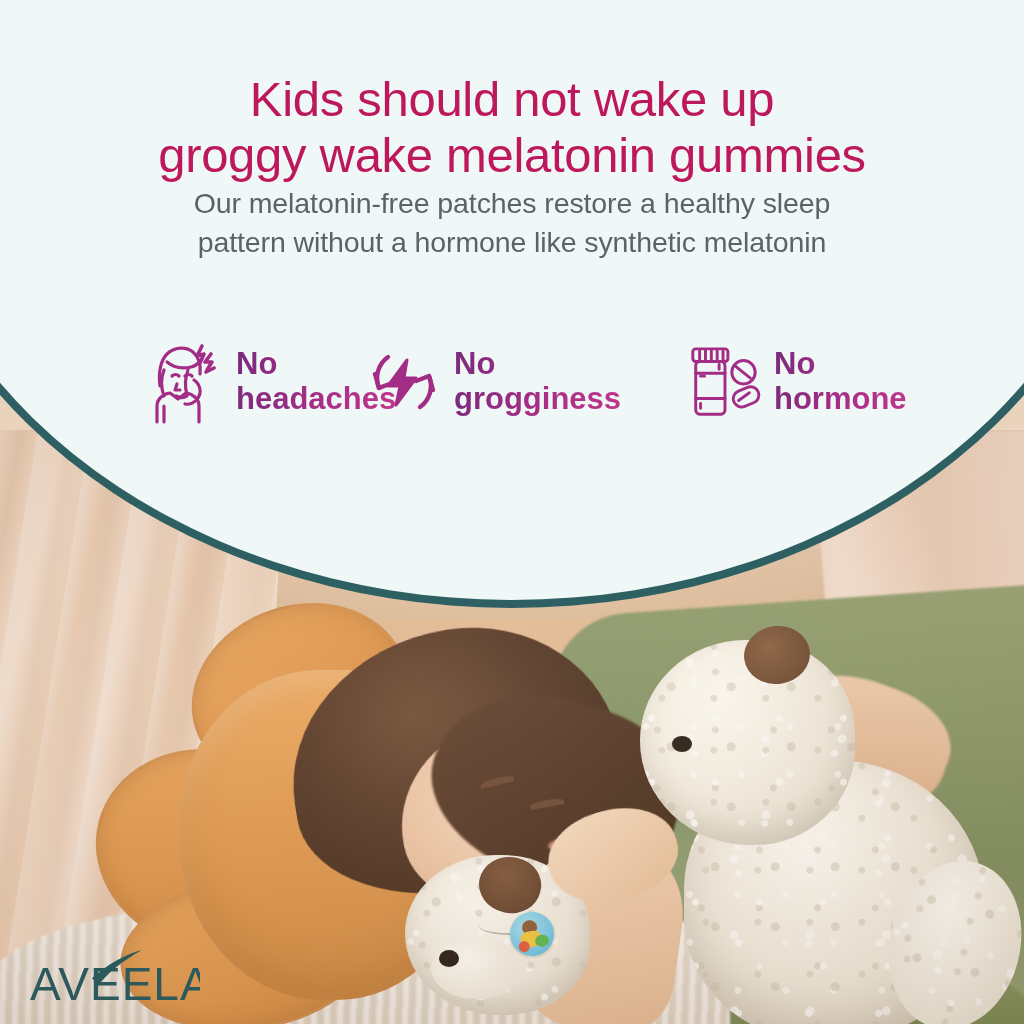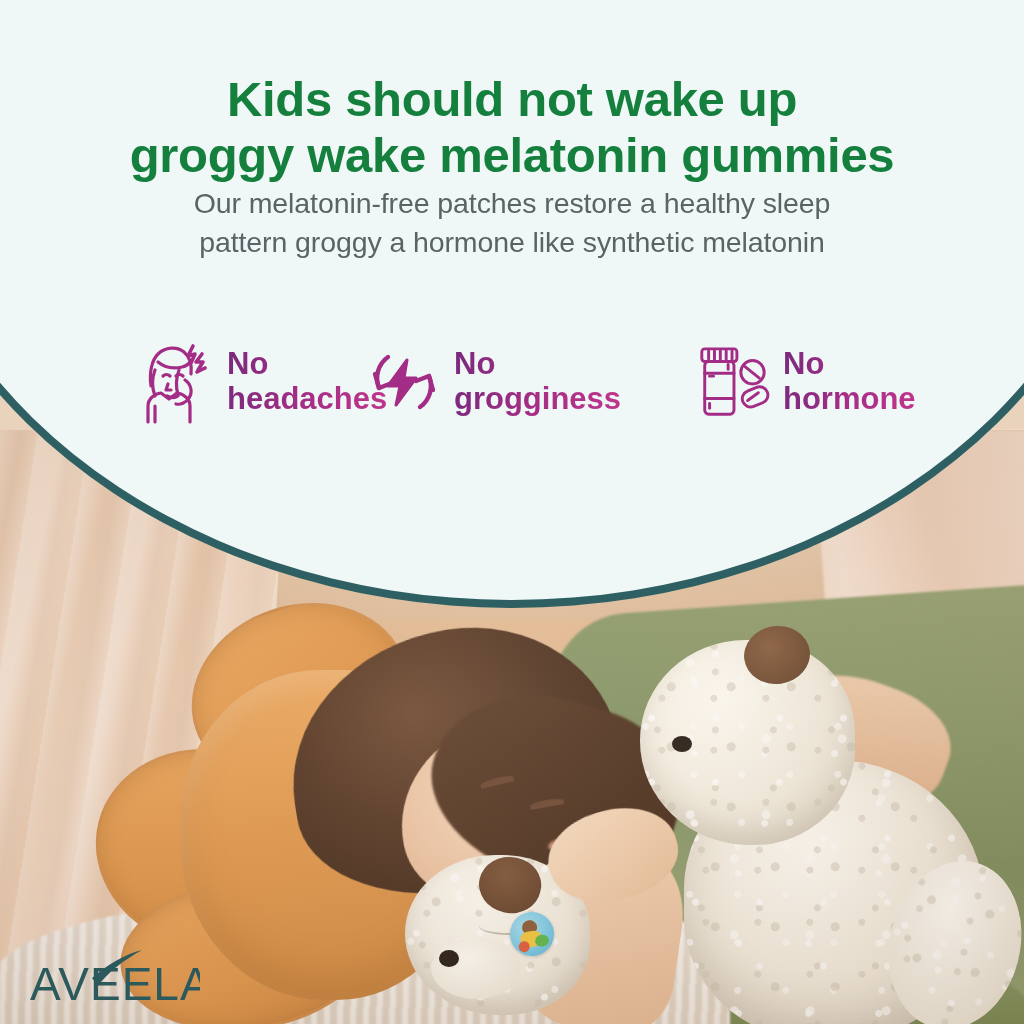--- a/index.html
+++ b/index.html
@@ -262,39 +262,39 @@
     position:absolute; left:0; top:0; width:1024px; height:150px;
     background:#f0f8f7; z-index:6;
   }
 
   .hero-content{
     position:absolute; left:0; top:0; width:1024px; height:470px;
     z-index:8; text-align:center;
   }
 
   .headline{
-    color:#15803d;
+    color:#be185d;
     font-size:49px;
-    font-weight:bold;
+    font-weight:normal;
     line-height:1.14;
     letter-spacing:-0.3px;
     padding-top:72px;
   }
   .subhead{
     color:#5a6466;
     font-size:28.5px;
     line-height:1.38;
     letter-spacing:-0.1px;
   }
 
   
   .benefits{
     position:absolute; left:0; top:338px; width:1024px;
     display:flex; justify-content:center; align-items:flex-start;
-    gap:17px; z-index:9;
+    gap:8px; z-index:9;
   }
   .benefit{
     display:flex; align-items:center; gap:11px;
     width:310px; justify-content:flex-start; padding-left:10px;
   }
   .benefit:nth-child(1){ padding-left:96px; width:306px; }
   .benefit:nth-child(2){ padding-left:0px;  width:300px; }
   .benefit:nth-child(3){ padding-left:12px; width:300px; }
 
   .benefit .bicon{ width:78px; height:88px; flex:0 0 78px; display:flex; align-items:center; justify-content:center; }
@@ -383,21 +383,21 @@
 <div class="hero-panel"></div>
 <div class="hero-top-fill"></div>
 
 <div class="hero-content">
   <div class="headline">
     <div>Kids should not wake up</div>
     <div>groggy wake melatonin gummies</div>
   </div>
   <div class="subhead">
     <div>Our melatonin-free patches restore a healthy sleep</div>
-    <div>pattern groggy a hormone like synthetic melatonin</div>
+    <div>pattern without a hormone like synthetic melatonin</div>
   </div>
 </div>
 
 <div class="benefits">
 
   <div class="benefit">
     <div class="bicon">
       <svg width="72" height="84" viewBox="0 0 72 84" fill="none" stroke="#a32d86" stroke-width="3.2" stroke-linecap="round" stroke-linejoin="round">
         <path d="M10 46c-2-14 1-26 7-32 7-7 19-8 26-2 6 5 8 13 7 22"></path>
         <path d="M17 22c6 5 15 7 24 5 4-1 7-3 9-6"></path>

